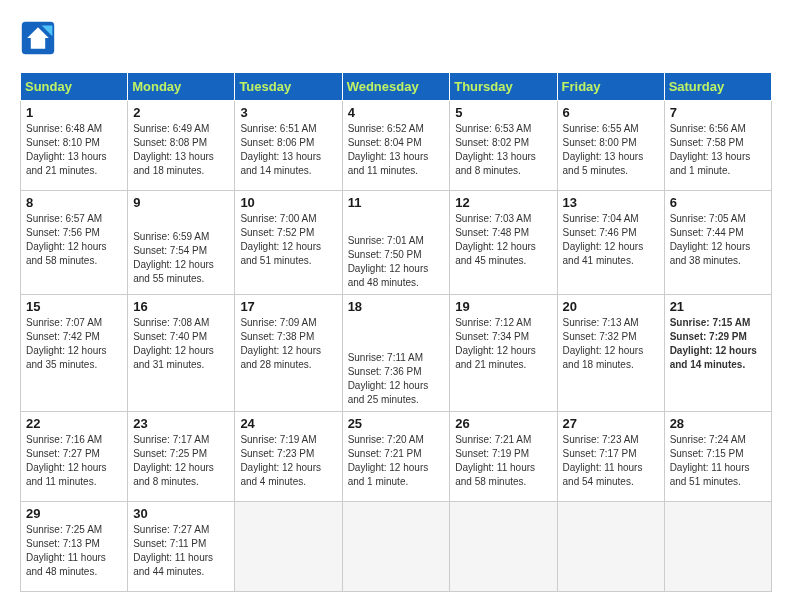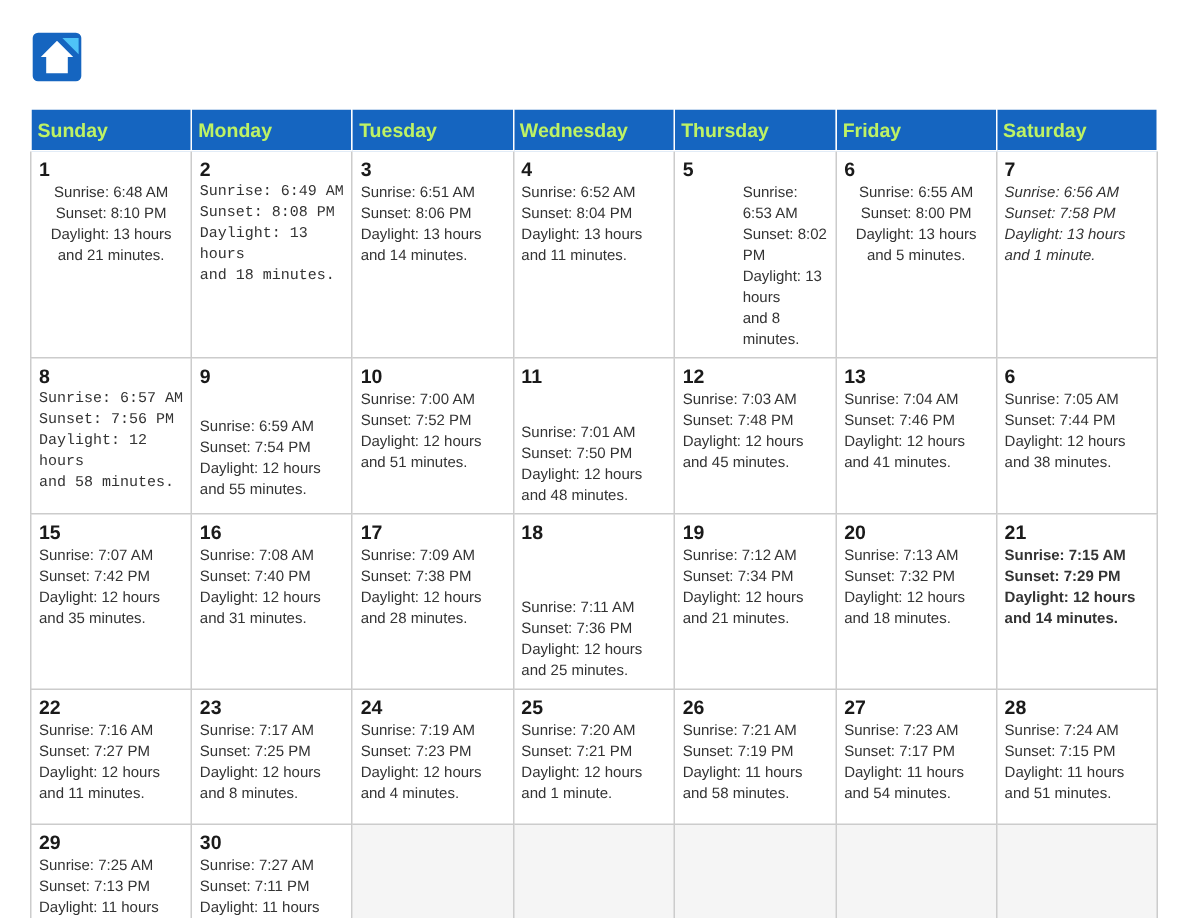--- a/index.html
+++ b/index.html
@@ -117,72 +117,72 @@
         <th>Wednesday</th>
         <th>Thursday</th>
         <th>Friday</th>
         <th>Saturday</th>
       </tr>
   </thead>
   <tbody id="calendar-body">
       <tr class="week">
         <td>
           <span class="day-num">1</span>
-          <div class="day-info" style="white-space: pre-line; text-align: center;">Sunrise: 6:48 AM
+          <div class="day-info" style="white-space: pre-line;">Sunrise: 6:48 AM
 Sunset: 8:10 PM
 Daylight: 13 hours
 and 21 minutes.</div>
         </td>
         <td>
           <span class="day-num">2</span>
-          <div class="day-info" style="white-space: pre-line; font-family: Liberation Mono, monospace;">Sunrise: 6:49 AM
+          <div class="day-info" style="white-space: pre-line;">Sunrise: 6:49 AM
 Sunset: 8:08 PM
 Daylight: 13 hours
 and 18 minutes.</div>
         </td>
         <td>
           <span class="day-num">3</span>
           <div class="day-info" style="white-space: pre-line;">Sunrise: 6:51 AM
 Sunset: 8:06 PM
 Daylight: 13 hours
 and 14 minutes.</div>
         </td>
         <td>
           <span class="day-num">4</span>
           <div class="day-info" style="white-space: pre-line;">Sunrise: 6:52 AM
 Sunset: 8:04 PM
 Daylight: 13 hours
 and 11 minutes.</div>
         </td>
         <td>
           <span class="day-num">5</span>
-          <div class="day-info" style="white-space: pre-line; margin-left: 40px;">Sunrise: 6:53 AM
+          <div class="day-info" style="white-space: pre-line;">Sunrise: 6:53 AM
 Sunset: 8:02 PM
 Daylight: 13 hours
 and 8 minutes.</div>
         </td>
         <td>
           <span class="day-num">6</span>
-          <div class="day-info" style="white-space: pre-line; text-align: center;">Sunrise: 6:55 AM
+          <div class="day-info" style="white-space: pre-line;">Sunrise: 6:55 AM
 Sunset: 8:00 PM
 Daylight: 13 hours
 and 5 minutes.</div>
         </td>
         <td>
           <span class="day-num">7</span>
-          <div class="day-info" style="white-space: pre-line; font-style: italic;">Sunrise: 6:56 AM
+          <div class="day-info" style="white-space: pre-line;">Sunrise: 6:56 AM
 Sunset: 7:58 PM
 Daylight: 13 hours
 and 1 minute.</div>
         </td>
       </tr>
       <tr class="week">
         <td>
           <span class="day-num">8</span>
-          <div class="day-info" style="white-space: pre-line; font-family: Liberation Mono, monospace;">Sunrise: 6:57 AM
+          <div class="day-info" style="white-space: pre-line;">Sunrise: 6:57 AM
 Sunset: 7:56 PM
 Daylight: 12 hours
 and 58 minutes.</div>
         </td>
         <td>
           <span class="day-num">9</span>
           <div class="day-info" style="white-space: pre-line; margin-top: 20px;">Sunrise: 6:59 AM
 Sunset: 7:54 PM
 Daylight: 12 hours
 and 55 minutes.</div>

